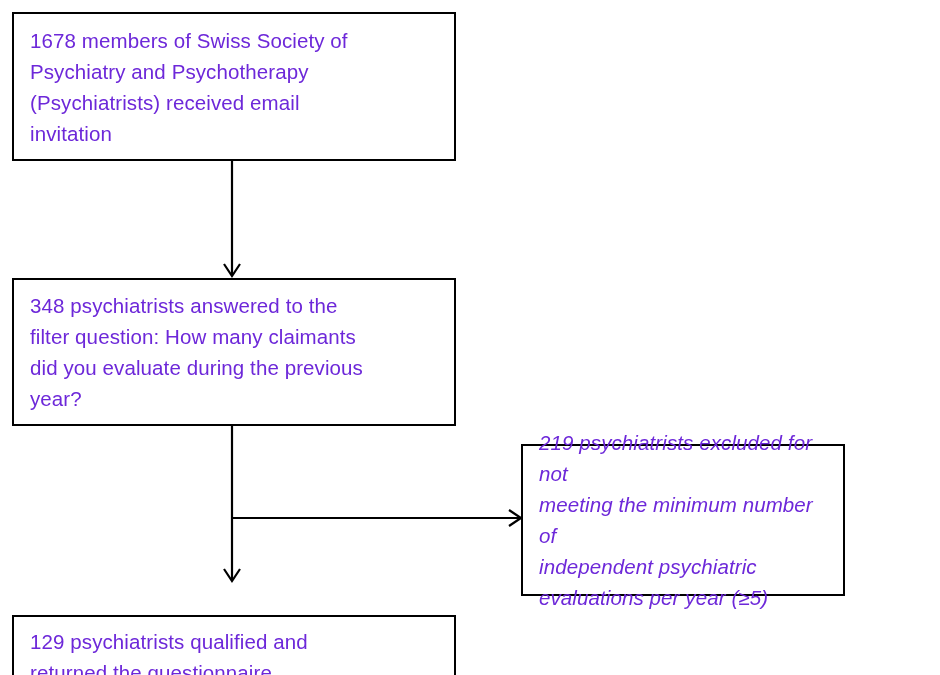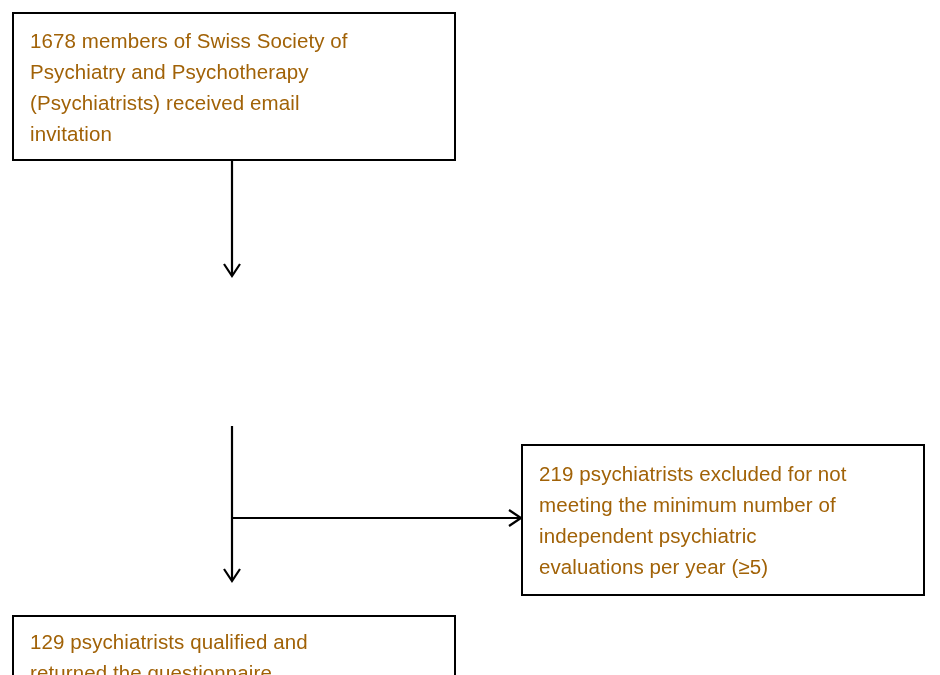--- a/index.html
+++ b/index.html
@@ -23,29 +23,29 @@
     box-sizing: border-box;
     border: 2px solid #000000;
     background: #ffffff;
     display: flex;
     flex-direction: column;
     justify-content: center;
   }
   .node-text {
     font-size: 20.5px;
     line-height: 31px;
-    color: #a16207;
+    color: #6d28d9;
     padding: 0 14px 0 16px;
     white-space: pre-line;
     letter-spacing: 0.1px;
   }
   
   #node-invited   { left: 12px;  top: 12px;  width: 444px; height: 149px; }
   #node-answered  { left: 12px;  top: 278px; width: 444px; height: 148px; }
-  #node-excluded  { left: 521px; top: 444px; width: 404px; height: 152px; }
+  #node-excluded  { left: 521px; top: 444px; width: 324px; height: 152px; font-style: italic; }
   #node-qualified { left: 12px;  top: 583px; width: 444px; height: 83px; margin-top: 32px;  }
 
   #connectors {
     position: absolute;
     left: 0;
     top: 0;
     width: 940px;
     height: 675px;
     pointer-events: none;
   }
@@ -73,20 +73,26 @@
     </g>
   </svg>
 
   <div class="node" id="node-invited">
     <div class="node-text">1678 members of  Swiss Society of
 Psychiatry and Psychotherapy
 (Psychiatrists) received email
 invitation</div>
   </div>
 
+  <div class="node" id="node-answered">
+    <div class="node-text">348 psychiatrists answered to the
+filter question: How many claimants
+did you evaluate during the previous
+year?</div>
+  </div>
 
   <div class="node" id="node-excluded">
     <div class="node-text">219 psychiatrists excluded for not
 meeting the minimum number of
 independent psychiatric
 evaluations per year (≥5)</div>
   </div>
 
   <div class="node" id="node-qualified">
     <div class="node-text">129 psychiatrists qualified and

